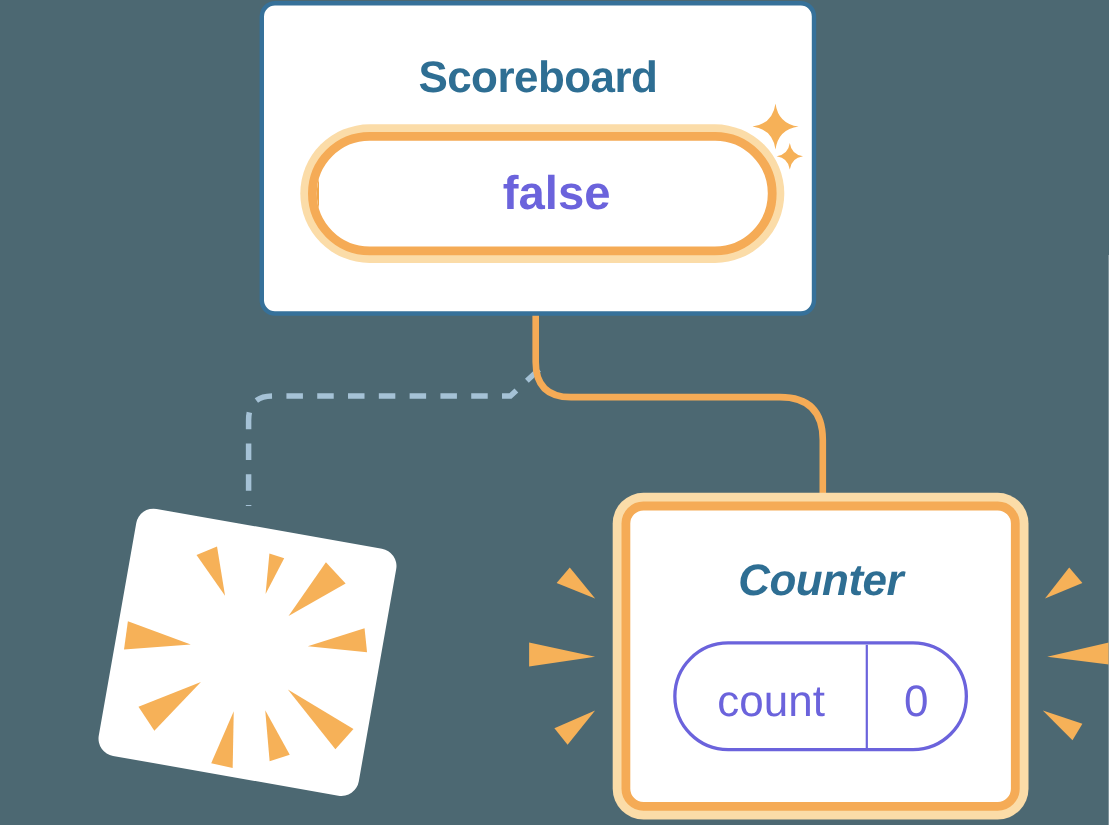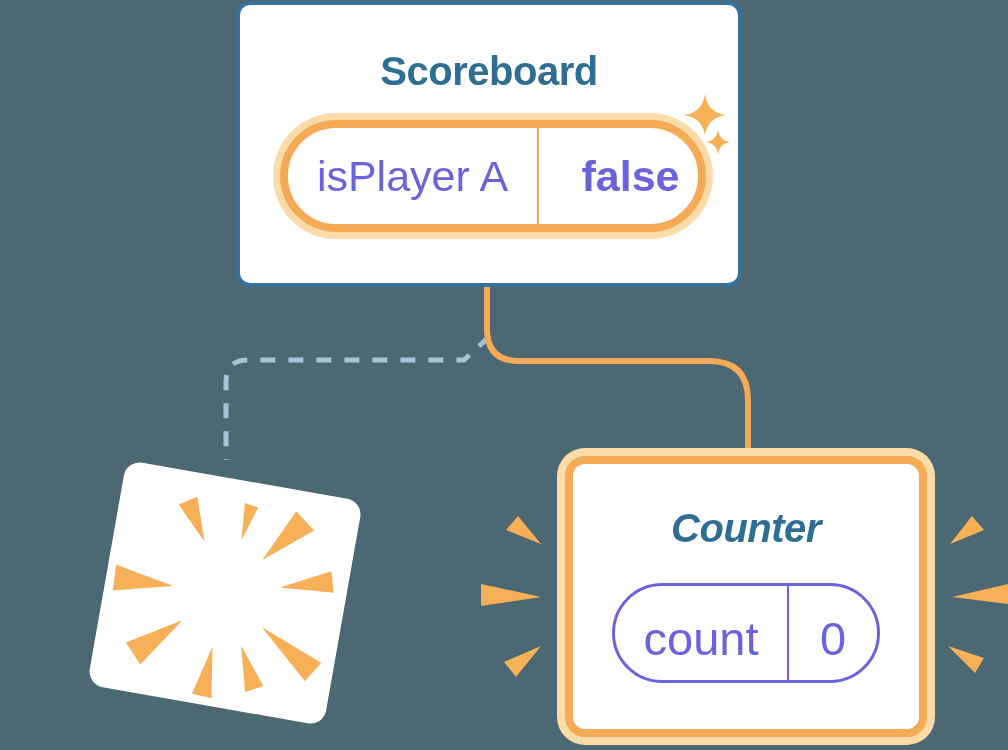--- a/index.html
+++ b/index.html
@@ -62,21 +62,21 @@
     position:absolute; left:39px; top:119px;
     width:268px; height:100px;
     background:var(--card, #FFFFFF);
     border:3px solid var(--purple, #6B63DC);
     border-radius:52px;
     display:flex; align-items:stretch;
     overflow:hidden;
   }
   .counter-pill .cell {
     display:flex; align-items:center; justify-content:center;
-    font-size:47px;
+    font-size:40px;
     color:var(--purple, #6B63DC);
     margin-top:11px;
   }
   .counter-pill .cell.name  { flex:0 0 172px; }
   .counter-pill .cell.value { flex:1; }
   .counter-pill .divider { width:2px; background:var(--purple, #6B63DC); }
 
   
   .destroyed-card {
     position:absolute; left:105px; top:479px;
@@ -104,21 +104,20 @@
       <polygon points="504,662 516,677 541,646"></polygon>
       <polygon points="972,516 984,530 950,544"></polygon>
       <polygon points="1008,584 1008,604 952,597"></polygon>
       <polygon points="948,646 984,658 975,673"></polygon>
     </g>
   </svg>
 
   <div class="scoreboard-card">
     <div class="card-title">Scoreboard</div>
     <div class="state-pill">
-      <div class="cell name">isPlayer A</div>
       <div class="divider"></div>
       <div class="cell value">false</div>
     </div>
   </div>
 
   <svg class="overlay" style="left:684px; top:94px;" width="50" height="64" viewBox="0 0 50 64">
     <g style="fill:var(--burst,#F6B158)">
       <path d="M21,0 Q23.5,18.5 42,21 Q23.5,23.5 21,42 Q18.5,23.5 0,21 Q18.5,18.5 21,0 Z"></path>
       <path d="M34,36 Q35.5,46.5 46,48 Q35.5,49.5 34,60 Q32.5,49.5 22,48 Q32.5,46.5 34,36 Z"></path>
     </g>

